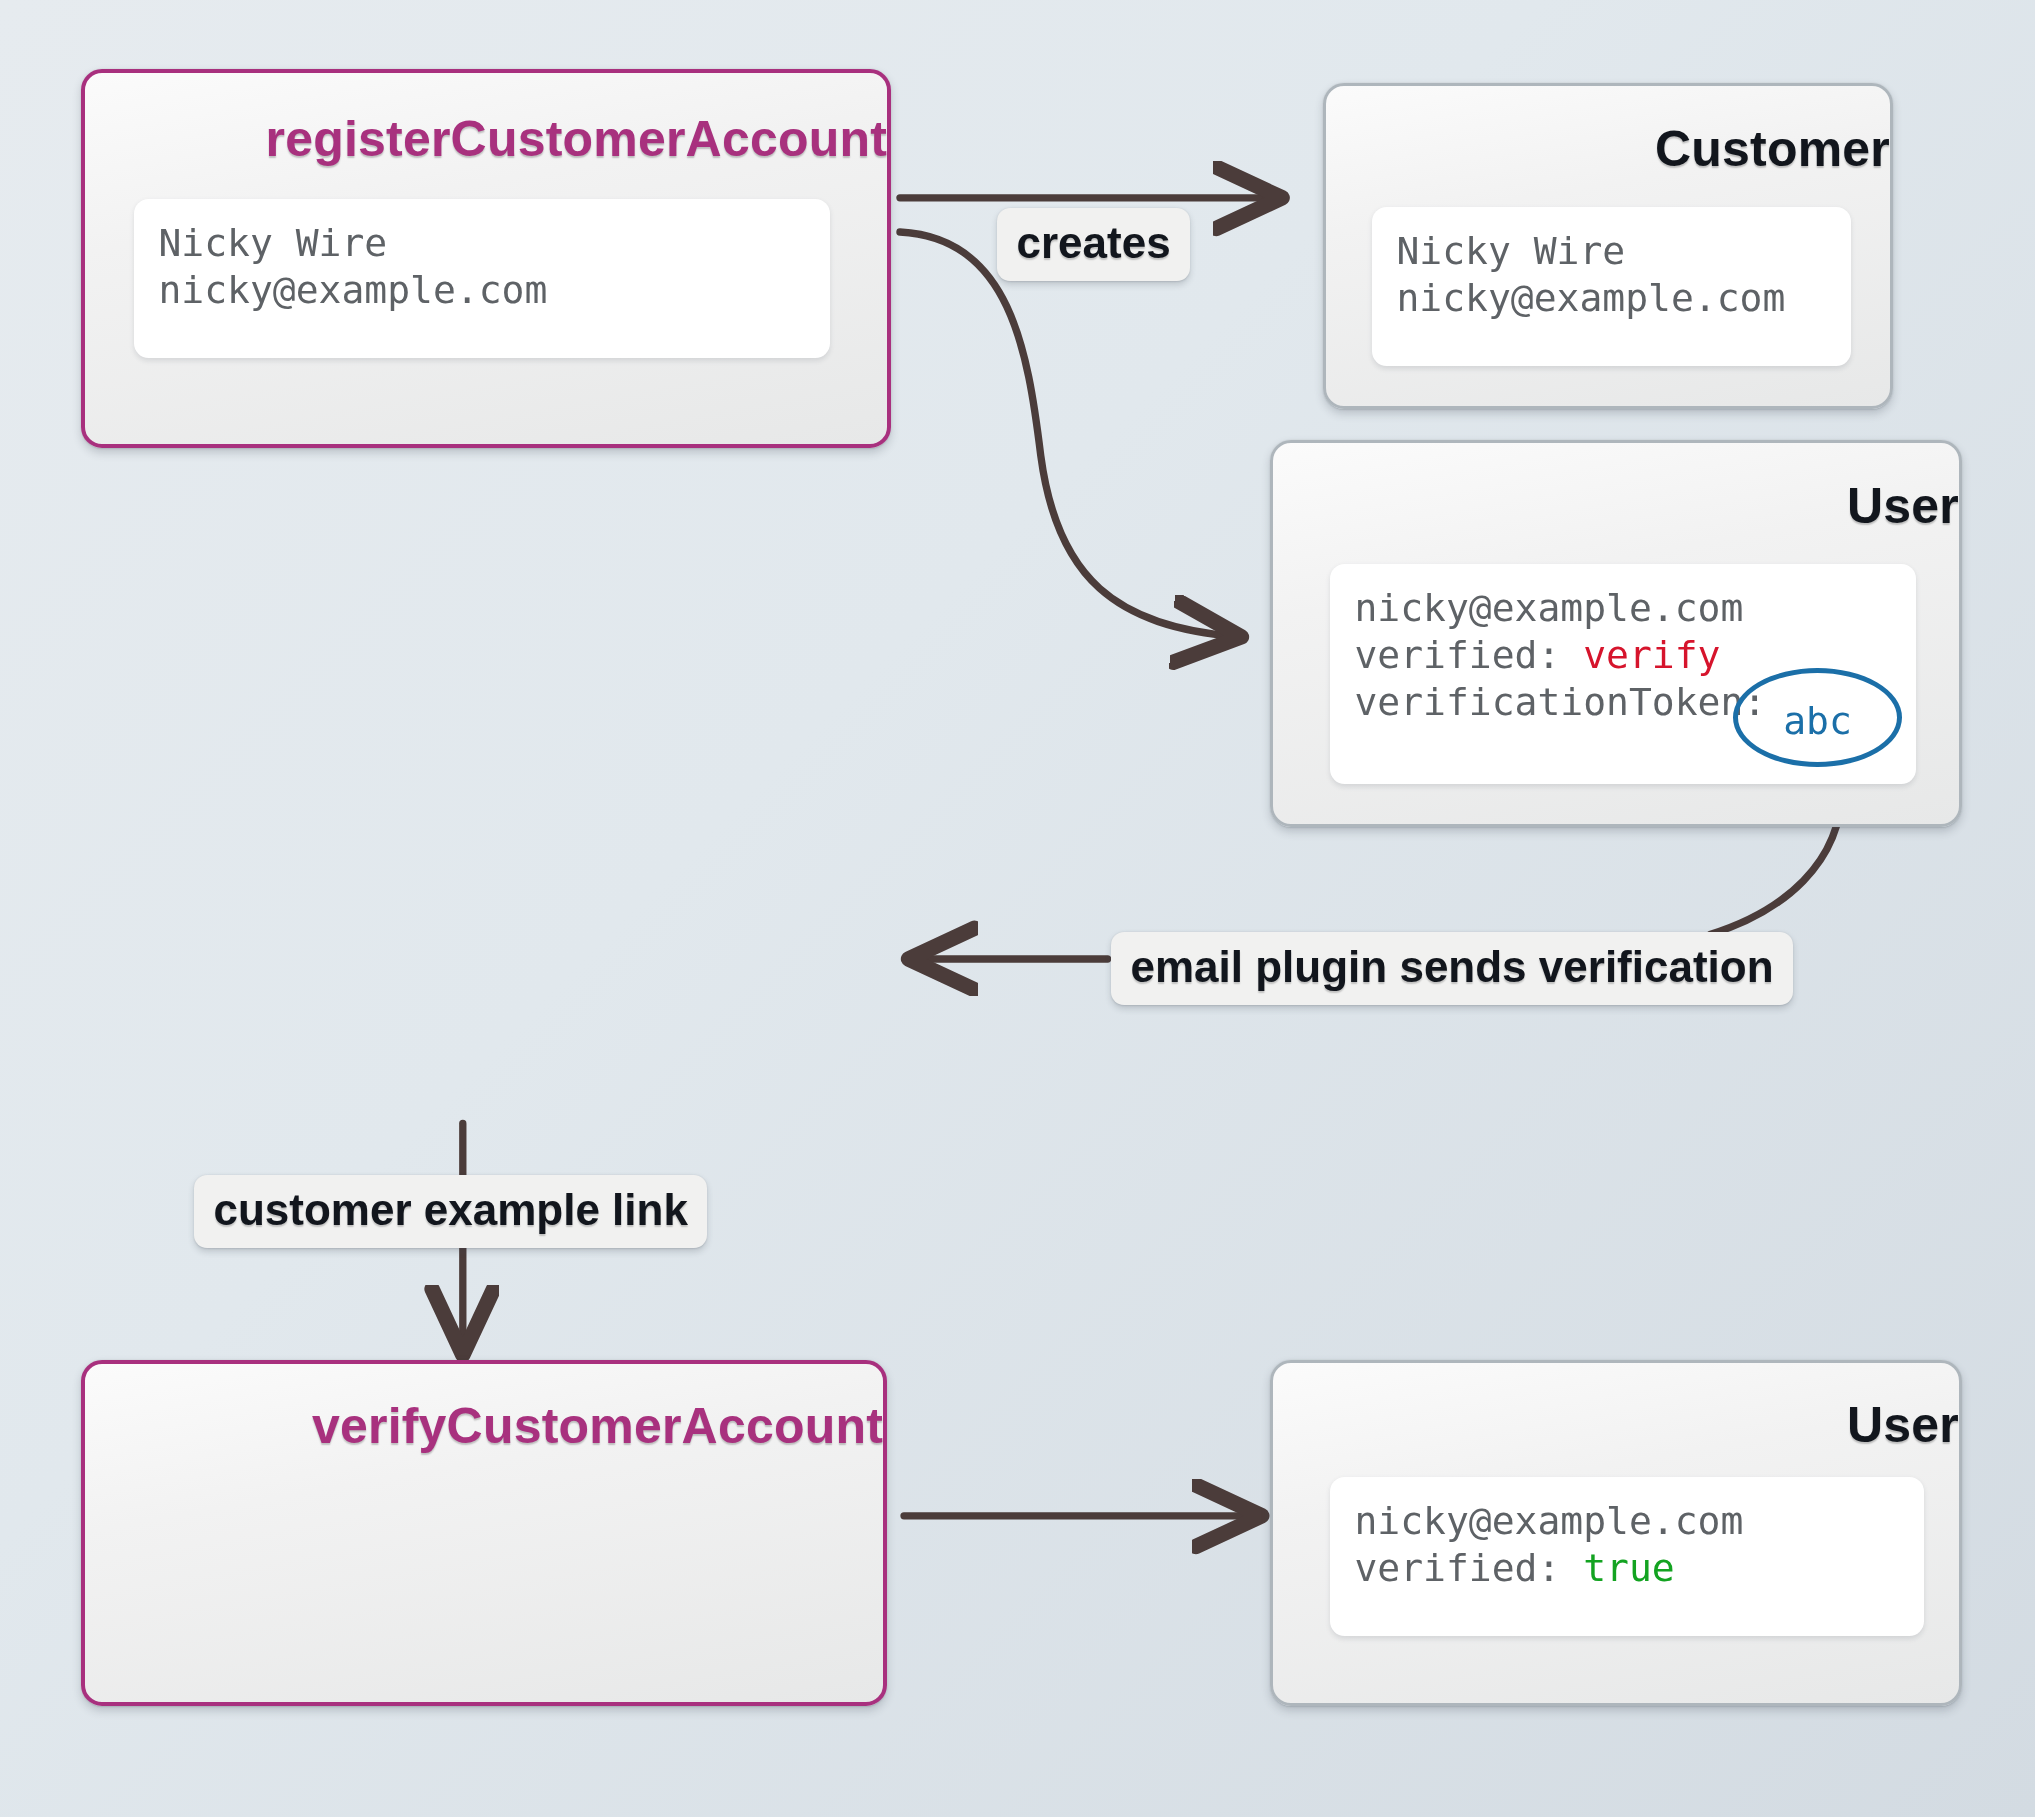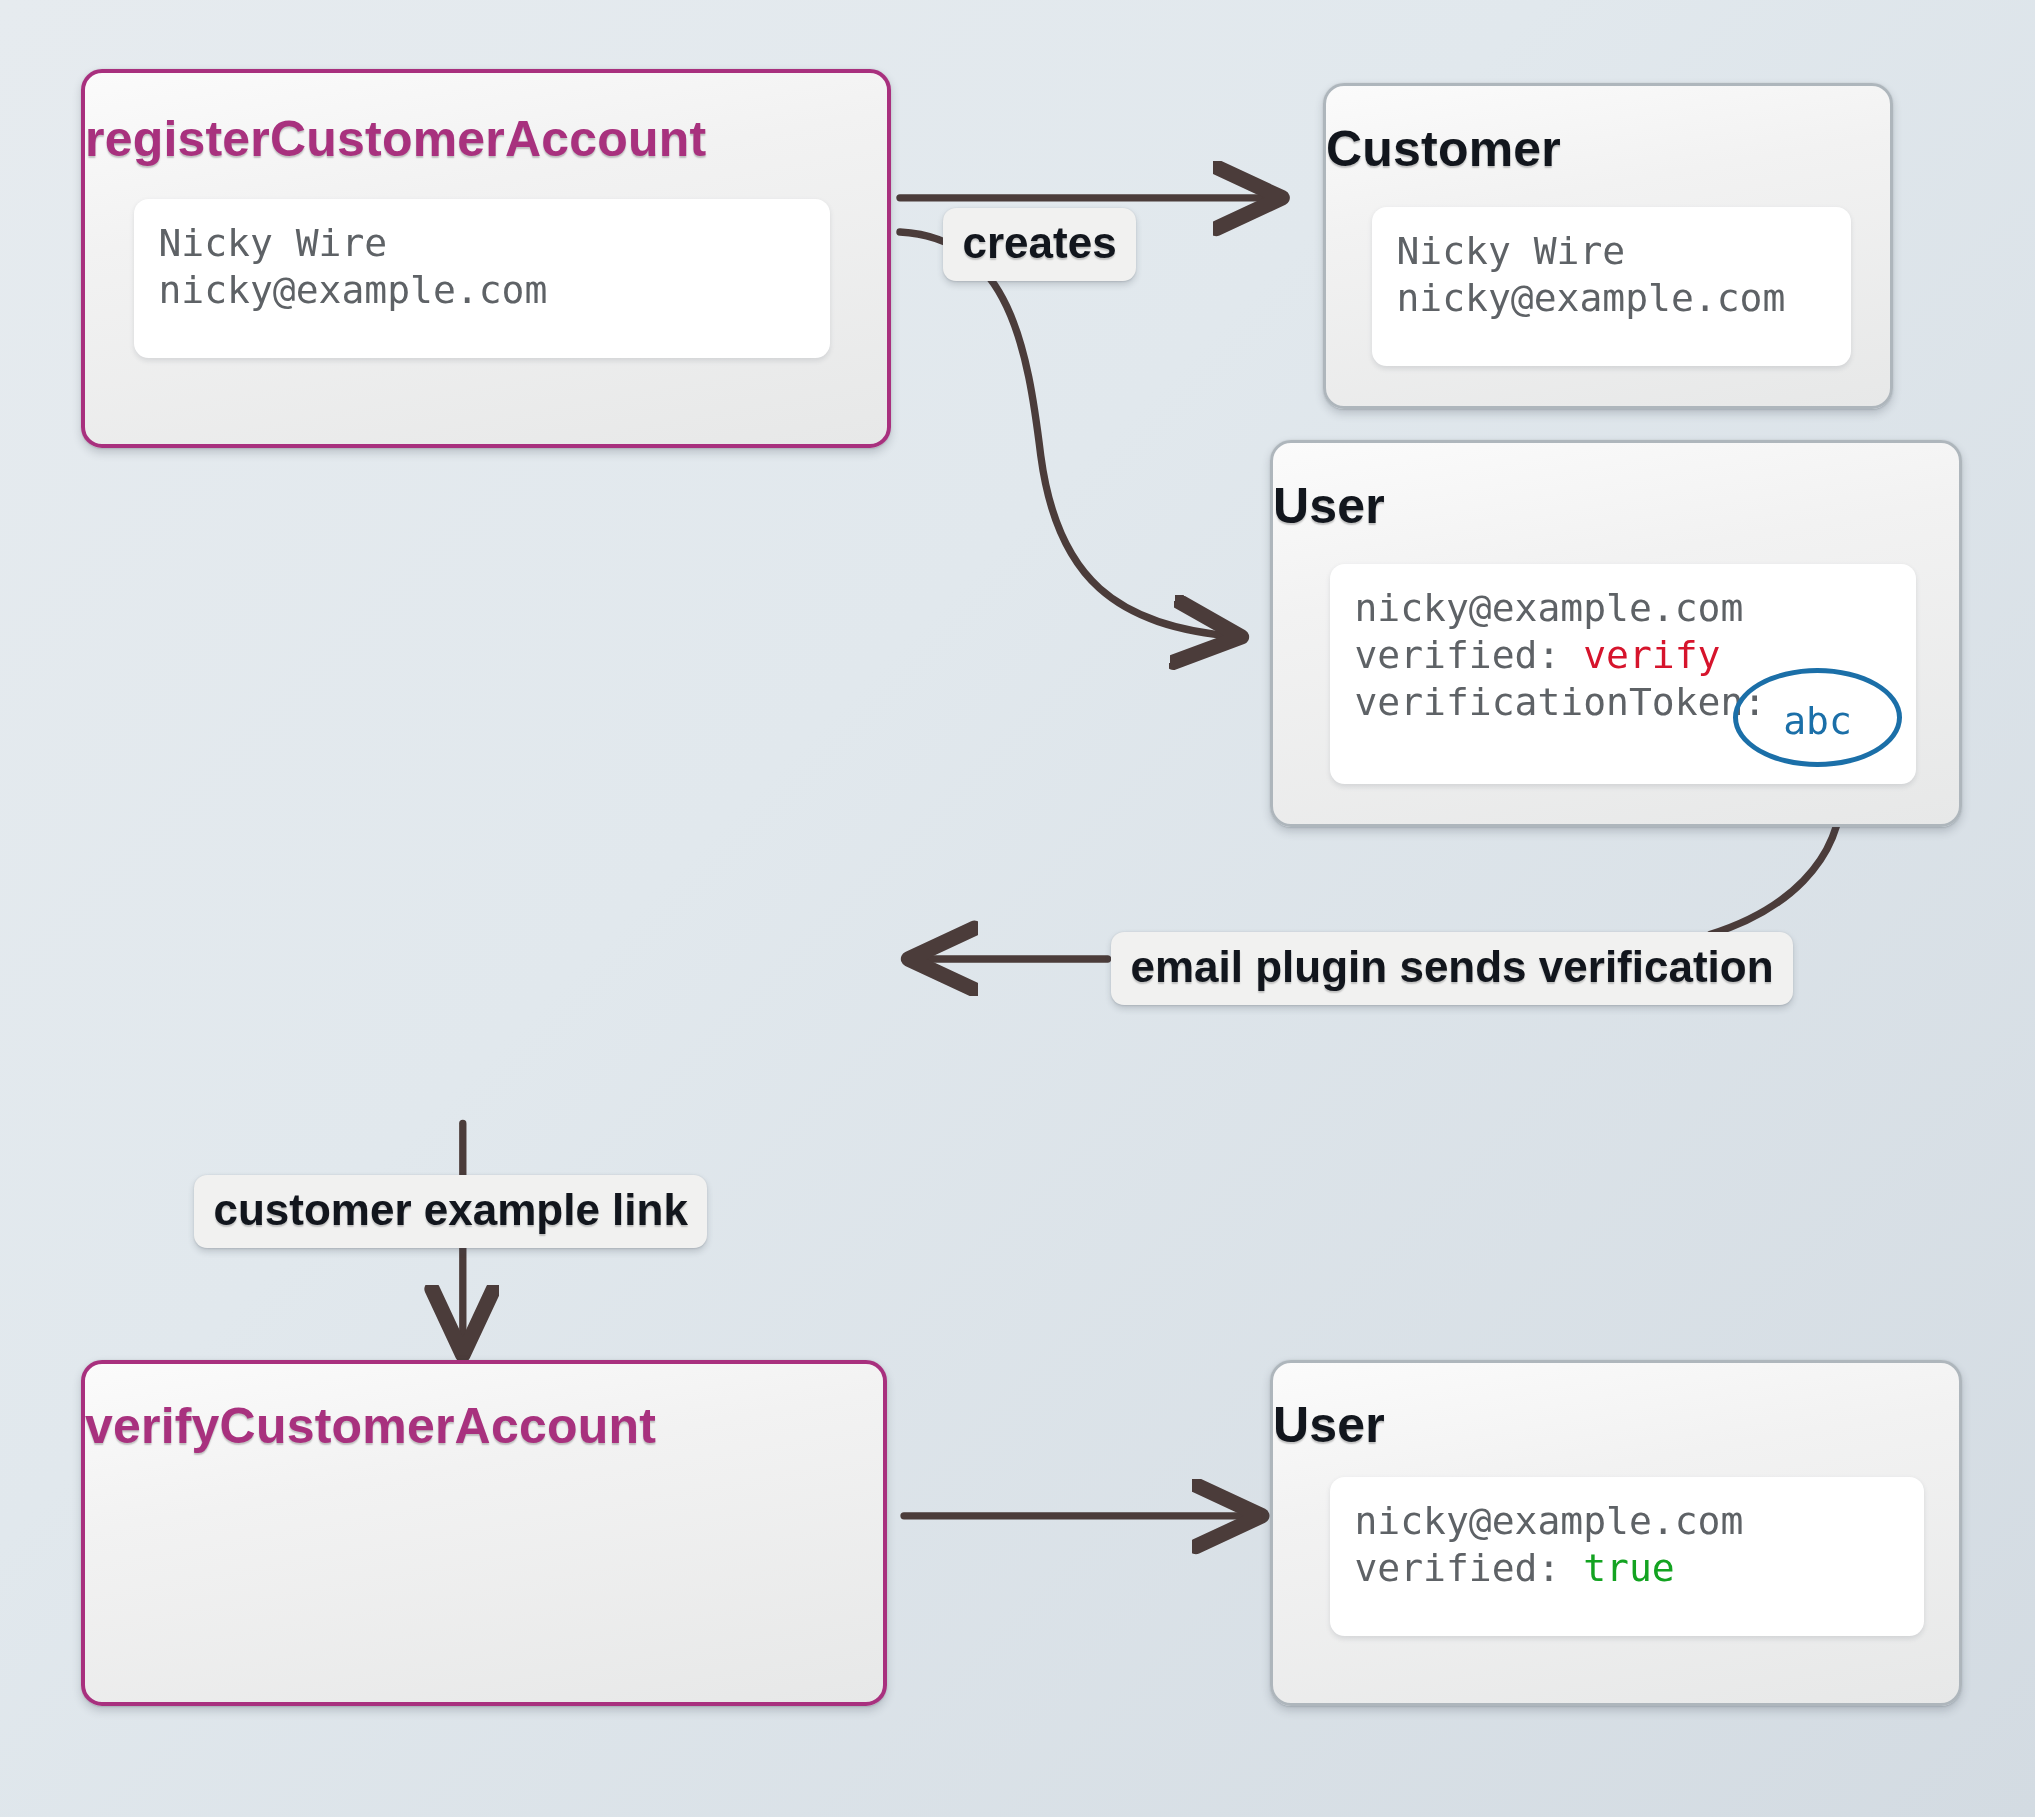--- a/index.html
+++ b/index.html
@@ -17,21 +17,21 @@
     position:absolute;
     border-radius:21px;
     background:linear-gradient(170deg,#fbfbfb 0%,#f2f2f2 35%,#e7e8e8 100%);
     box-shadow:0 4.1px 8.1px rgba(60,70,80,.22), 0 0.8px 1.6px rgba(60,70,80,.18);
     box-sizing:border-box;
   }
   .node.gray{border:3.3px solid #aeb6bc;}
   .node.magenta{border:4.1px solid #a8307e;}
 
   .node-title{
-    text-align:left;
+    text-align:right;
     font-weight:bold;
     letter-spacing:0.2px;
     text-shadow:0 1.6px 1.6px rgba(0,0,0,.22);
   }
   .title-dark{color:#12161d;font-size:50px;}
   .title-magenta{color:#a8317e;font-size:50px;}
 
   .panel{
     position:absolute;
     background:#fff;
@@ -141,20 +141,20 @@
   </div>
 
   <div class="node gray" style="left:1270px;top:1360px;width:692px;height:346px;">
     <div class="node-title title-dark" style="margin-top:33px;">User</div>
     <div class="panel" style="left:57px;top:114px;width:594px;height:159px;">
       <div class="row">nicky@example.com</div>
       <div class="row"><span>verified: </span><span class="val-true">true</span></div>
     </div>
   </div>
 
-  <div class="edge-label" style="left:943px;top:208px;">creates</div>
+  <div class="edge-label" style="left:997px;top:208px;">creates</div>
 
   <div class="edge-label" style="left:1111px;top:932px;">email plugin sends verification</div>
 
   <div class="edge-label" style="left:194px;top:1175px;">customer example link</div>
 
 </div>
 
 
 </body></html>

